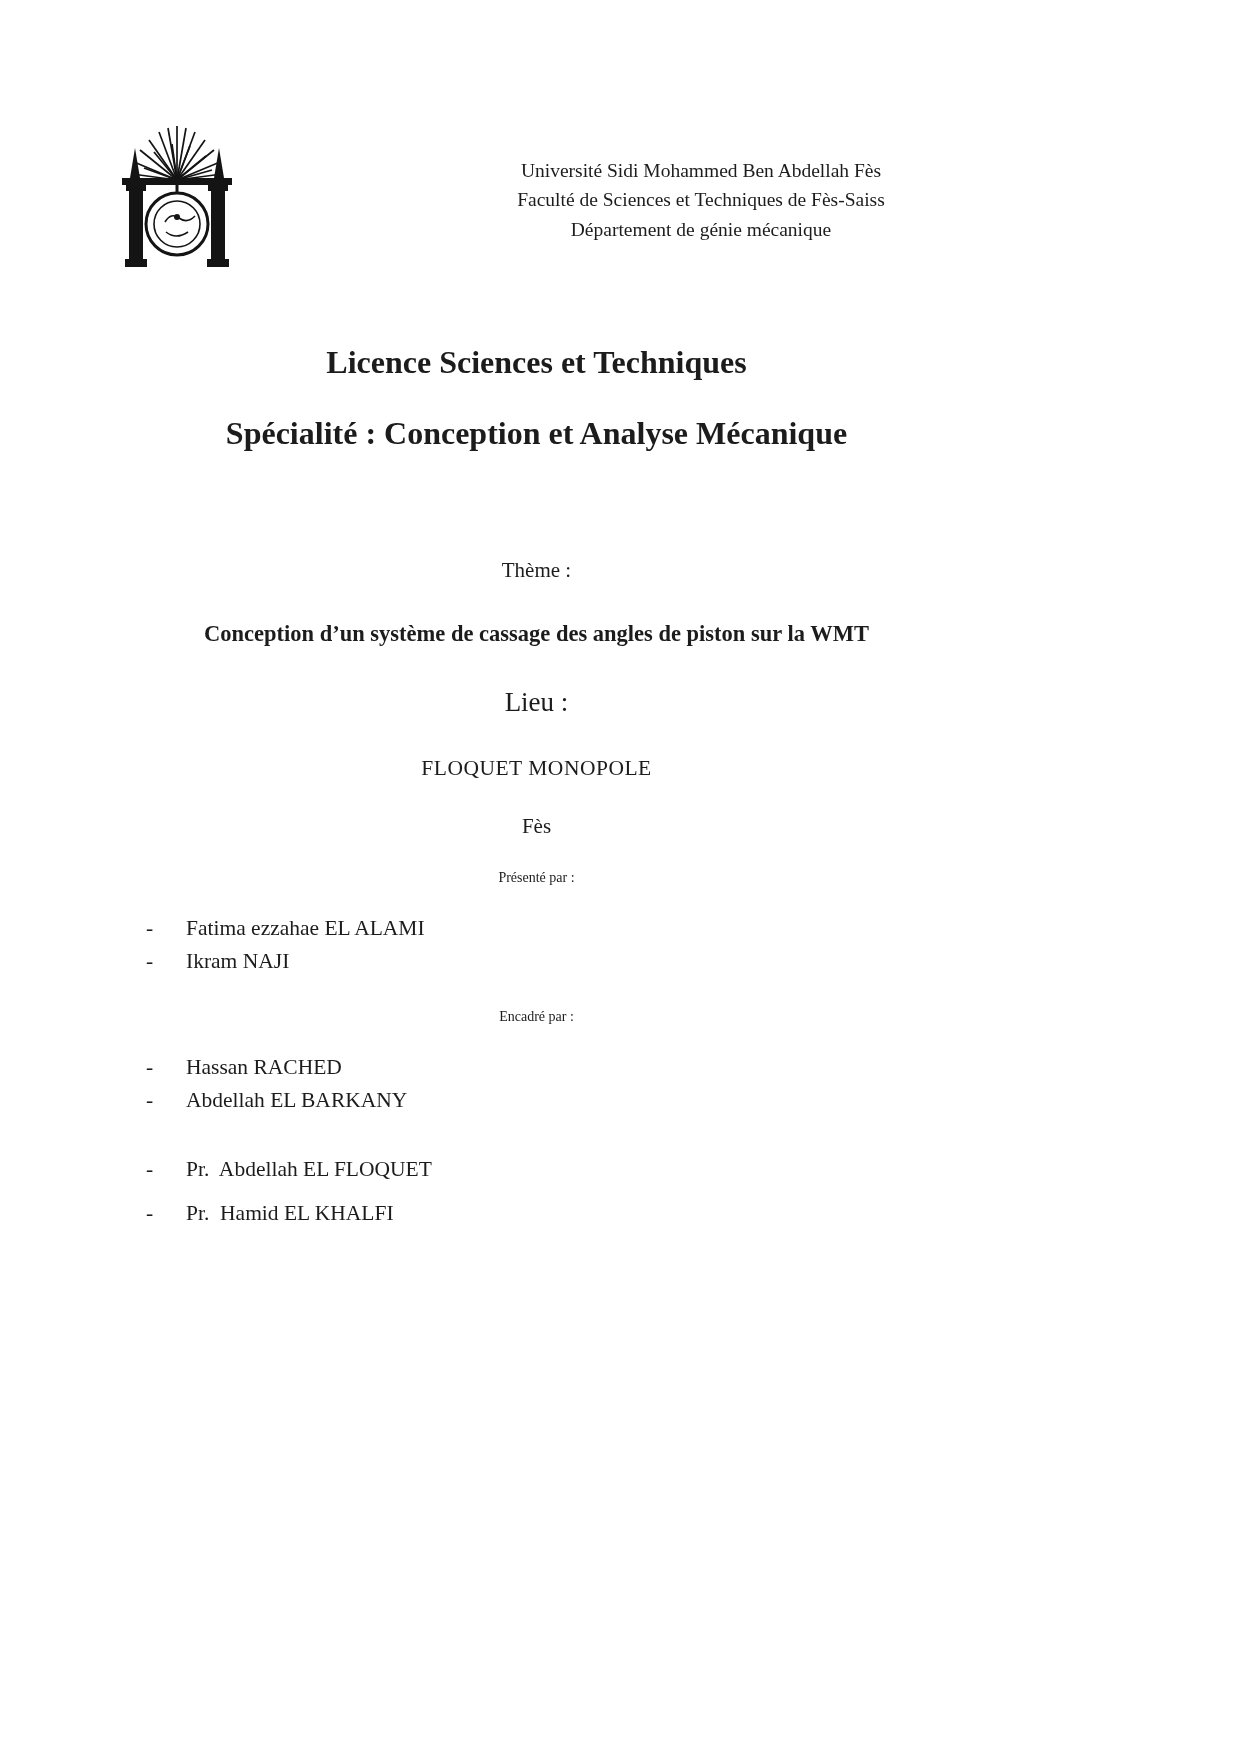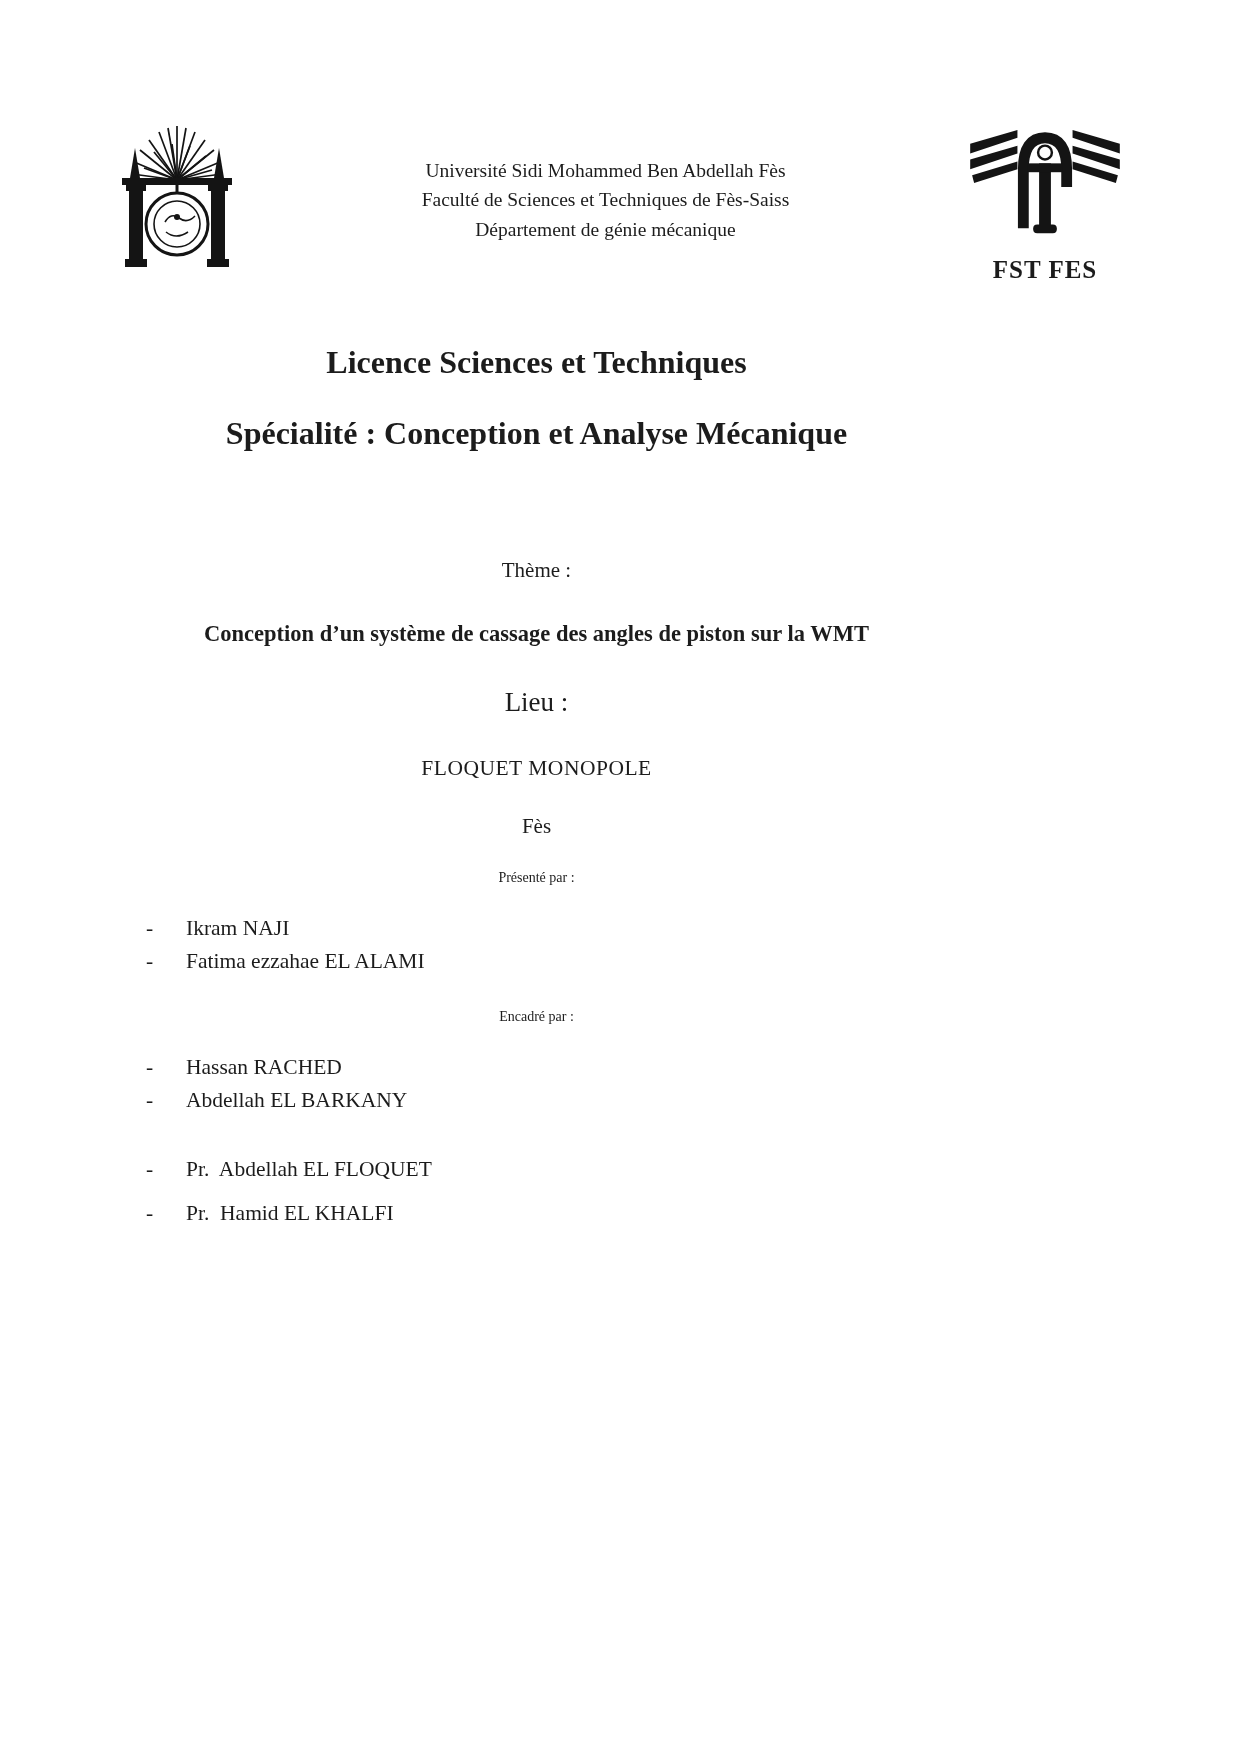--- a/index.html
+++ b/index.html
@@ -2,21 +2,21 @@
 <html><head>
 <meta charset="utf-8">
 <style>
   html,body{margin:0;padding:0;background:#888;}
   .page{
     width:1241px;height:1754px;background:#ffffff;margin:0 auto;
     position:relative;overflow:hidden;
     font-family:"Liberation Serif","DejaVu Serif",serif;color:#1c1c1c;
   }
   
-  .header{display:flex;align-items:flex-start;padding:122px 117px 0 110px;}
+  .header{display:flex;align-items:flex-start;padding:122px 84px 0 110px;}
   .seal{width:135px;flex:0 0 auto;}
   .header-text{flex:1 1 auto;text-align:center;margin-top:34px;font-size:19.5px;line-height:1.5;}
   .header-text div{white-space:nowrap;}
   .fst{width:158px;flex:0 0 auto;text-align:center;}
   .fst-label{font-weight:bold;font-size:25px;letter-spacing:1px;margin-top:2px;font-family:"Liberation Serif","DejaVu Serif",serif;}
   
   .content{margin-right:168px;text-align:center;}
   .intro{font-size:21px;margin:104px 0 0 0;}
   .degree{font-size:32px;font-weight:bold;margin:40px 0 0 0;}
   .specialty{font-size:32px;font-weight:bold;margin:34px 0 0 0;}
@@ -82,38 +82,20 @@
         <line x1="67" y1="63" x2="67" y2="71" stroke="#141414" stroke-width="3"></line>
       </svg>
     </div>
 
     <div class="header-text">
       <div>Université Sidi Mohammed Ben Abdellah Fès</div>
       <div>Faculté de Sciences et Techniques de Fès-Saiss</div>
       <div>Département de génie mécanique</div>
     </div>
 
-    <div class="fst">
-      <svg width="158" height="128" viewBox="0 0 160 130">
-        <g fill="#141414">
-          <polygon points="4,22 52,8 52,16 4,32"></polygon>
-          <polygon points="4,38 52,24 52,32 4,48"></polygon>
-          <polygon points="6,54 52,40 52,48 8,62"></polygon>
-          <polygon points="156,22 108,8 108,16 156,32"></polygon>
-          <polygon points="156,38 108,24 108,32 156,48"></polygon>
-          <polygon points="154,54 108,40 108,48 152,62"></polygon>
-        </g>
-        <path d="M58,108 V48 Q58,16 80,16 Q102,16 102,48 V66" fill="none" stroke="#141414" stroke-width="11"></path>
-        <rect x="74" y="42" width="12" height="66" fill="#141414"></rect>
-        <rect x="62" y="42" width="36" height="9" fill="#141414"></rect>
-        <circle cx="80" cy="31" r="7" fill="#ffffff" stroke="#141414" stroke-width="2.5"></circle>
-        <rect x="68" y="104" width="24" height="9" rx="4" fill="#141414"></rect>
-      </svg>
-      <div class="fst-label">FST FES</div>
-    </div>
   </div>
 
   <div class="content">
 
 
     <p class="degree">Licence Sciences et Techniques</p>
 
     <p class="specialty">Spécialité : Conception et Analyse Mécanique</p>
 
     <p class="theme-label">Thème :</p>
@@ -122,22 +104,22 @@
 
     <p class="lieu-label">Lieu :</p>
 
     <p class="company">FLOQUET MONOPOLE</p>
 
     <p class="city">Fès</p>
 
     <p class="section-label">Présenté par :</p>
 
     <ul class="plain">
+      <li>Fatima ezzahae EL ALAMI</li>
       <li>Ikram NAJI</li>
-      <li>Fatima ezzahae EL ALAMI</li>
     </ul>
 
     <p class="section-label">Encadré par :</p>
 
     <ul class="plain">
       <li>Hassan RACHED</li>
       <li>Abdellah EL BARKANY</li>
     </ul>
 
 

